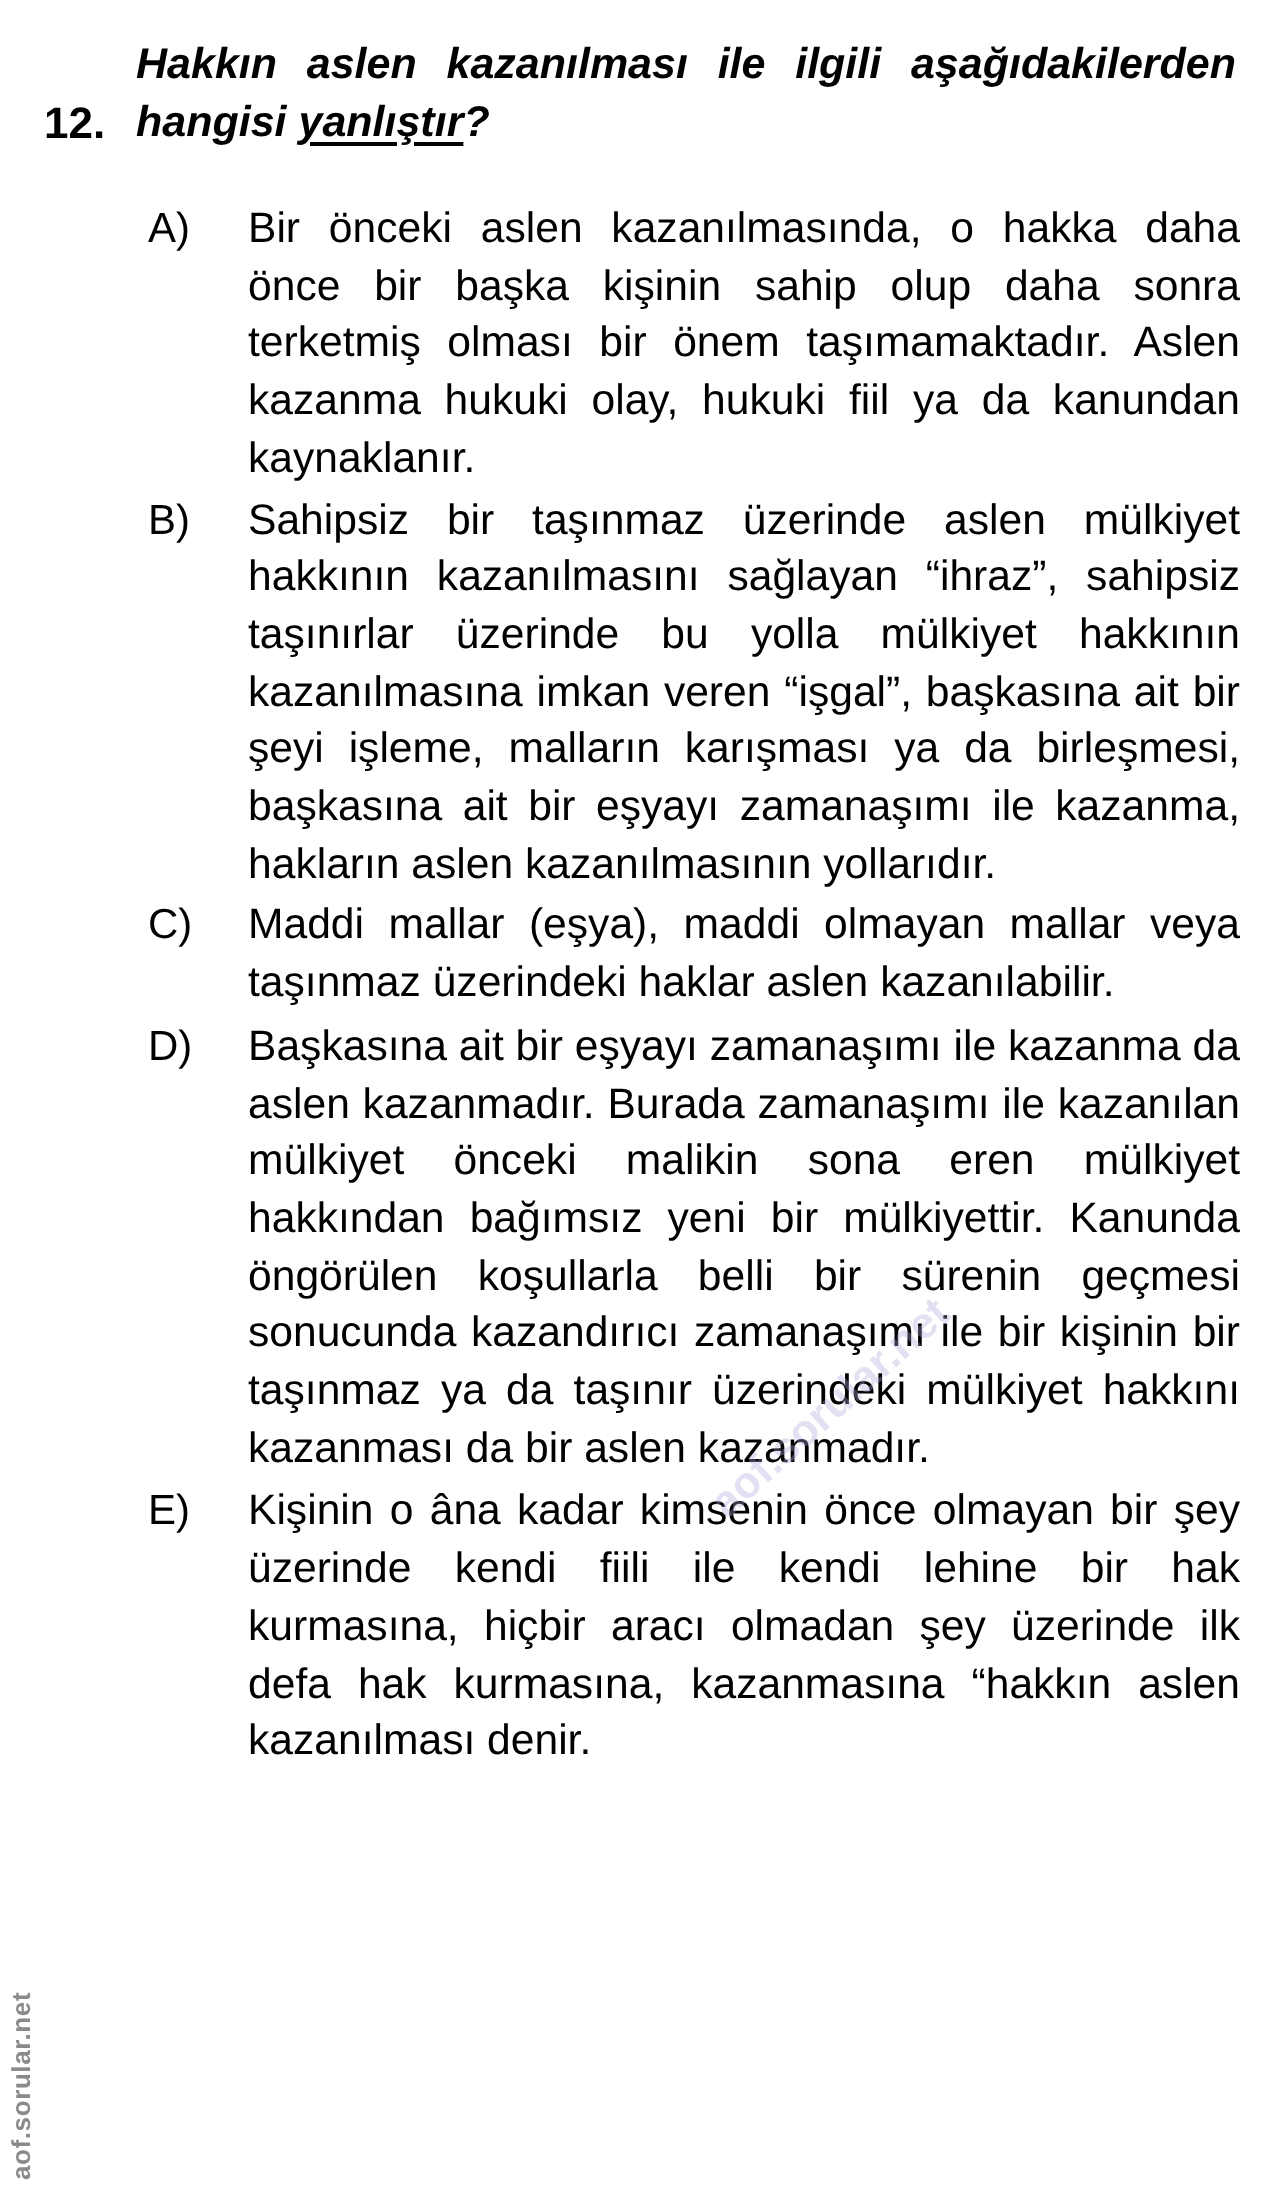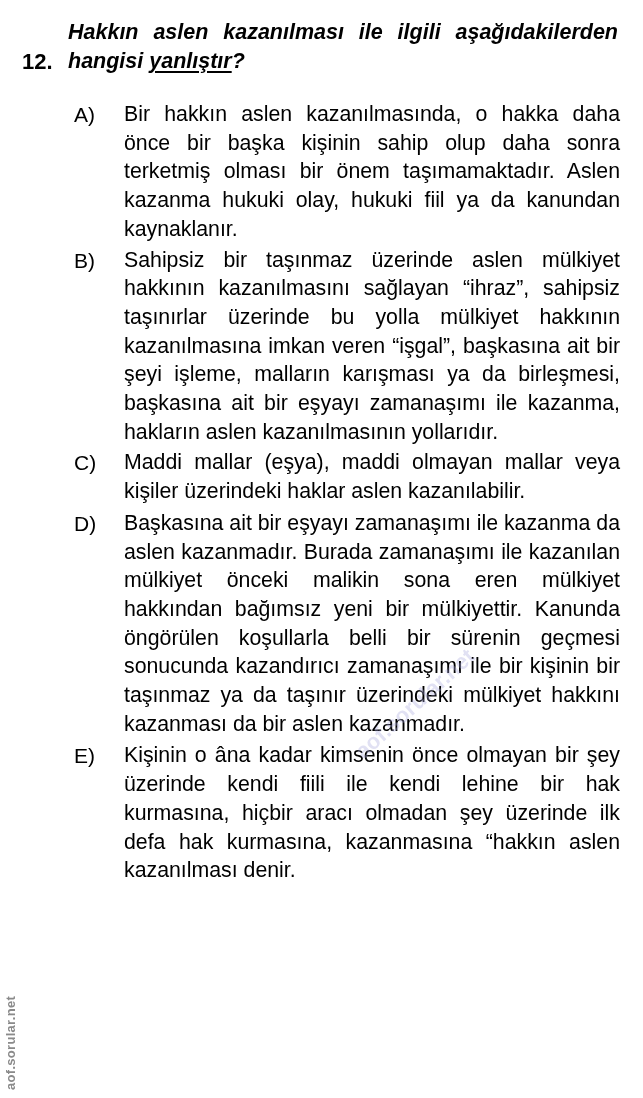--- a/index.html
+++ b/index.html
@@ -103,29 +103,29 @@
 <div class="question">
   <div class="q-head">
     <div class="q-number">12.</div>
     <div class="q-text"><span>Hakkın aslen kazanılması ile ilgili aşağıdakilerden hangisi </span><span class="underline">yanlıştır</span><span>?</span></div>
   </div>
 </div>
 
 <div class="options">
   <div class="option" id="opt-a">
     <div class="option-label">A)</div>
-    <div class="option-text">Bir hakkın aslen kazanılmasında, o hakka daha önce bir başka kişinin sahip olup daha sonra terketmiş olması bir önem taşımamaktadır. Aslen kazanma hukuki olay, hukuki fiil ya da kanundan kaynaklanır.</div>
+    <div class="option-text">Bir önceki aslen kazanılmasında, o hakka daha önce bir başka kişinin sahip olup daha sonra terketmiş olması bir önem taşımamaktadır. Aslen kazanma hukuki olay, hukuki fiil ya da kanundan kaynaklanır.</div>
   </div>
   <div class="option" id="opt-b">
     <div class="option-label">B)</div>
     <div class="option-text">Sahipsiz bir taşınmaz üzerinde aslen mülkiyet hakkının kazanılmasını sağlayan “ihraz”, sahipsiz taşınırlar üzerinde bu yolla mülkiyet hakkının kazanılmasına imkan veren “işgal”, başkasına ait bir şeyi işleme, malların karışması ya da birleşmesi, başkasına ait bir eşyayı zamanaşımı ile kazanma, hakların aslen kazanılmasının yollarıdır.</div>
   </div>
   <div class="option" id="opt-c">
     <div class="option-label">C)</div>
-    <div class="option-text">Maddi mallar (eşya), maddi olmayan mallar veya kişiler üzerindeki haklar aslen kazanılabilir.</div>
+    <div class="option-text">Maddi mallar (eşya), maddi olmayan mallar veya taşınmaz üzerindeki haklar aslen kazanılabilir.</div>
   </div>
   <div class="option" id="opt-d">
     <div class="option-label">D)</div>
     <div class="option-text">Başkasına ait bir eşyayı zamanaşımı ile kazanma da aslen kazanmadır. Burada zamanaşımı ile kazanılan mülkiyet önceki malikin sona eren mülkiyet hakkından bağımsız yeni bir mülkiyettir. Kanunda öngörülen koşullarla belli bir sürenin geçmesi sonucunda kazandırıcı zamanaşımı ile bir kişinin bir taşınmaz ya da taşınır üzerindeki mülkiyet hakkını kazanması da bir aslen kazanmadır.</div>
   </div>
   <div class="option" id="opt-e">
     <div class="option-label">E)</div>
     <div class="option-text">Kişinin o âna kadar kimsenin önce olmayan bir şey üzerinde kendi fiili ile kendi lehine bir hak kurmasına, hiçbir aracı olmadan şey üzerinde ilk defa hak kurmasına, kazanmasına “hakkın aslen kazanılması denir.</div>
   </div>
 </div>

